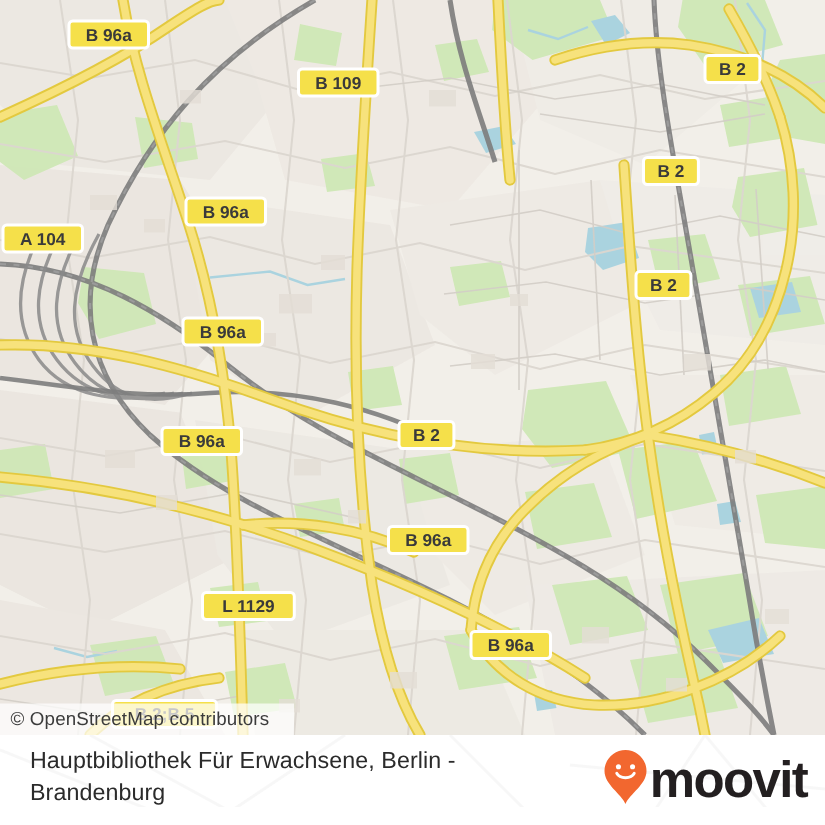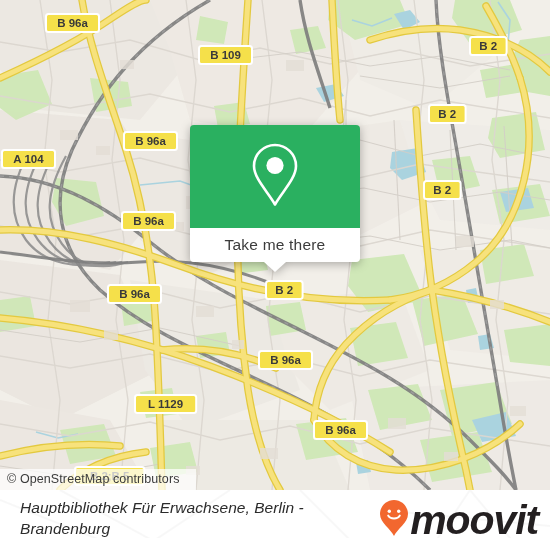--- a/index.html
+++ b/index.html
@@ -86,21 +86,20 @@
 
   
   #footer {
     position: absolute;
     left: 0;
     top: 490px;
     width: 550px;
     height: 48px;
     background: #ffffff;
     overflow: hidden;
-    font-style: italic;
   }
   #footer-wm {
     position: absolute;
     inset: 0;
     opacity: 0.06;
     pointer-events: none;
   }
   #place-title {
     position: absolute;
     left: 20px;
@@ -113,21 +112,21 @@
   }
   #moovit-logo {
     position: absolute;
     right: 12px;
     top: 13px;
     display: flex;
     align-items: center;
     height: 34px;
   }
   #moovit-word {
-    font-size: 41px;
+    font-size: 34px;
     font-weight: bold;
     color: #231f20;
     letter-spacing: -1.1px;
     line-height: 1;
     margin-left: 1px;
   }
 
   
 </style>
 </head>
@@ -382,34 +381,20 @@
           <g>
             <rect x="75" y="467" width="69.39999999999999" height="18" rx="2.5" fill="#f5e04a" stroke="#ffffff" stroke-width="2"></rect>
             <text x="109.69999999999999" y="480.2" text-anchor="middle" font-family="&quot;Liberation Sans&quot;, sans-serif" font-size="11.5" font-weight="bold" fill="#3a3a3a">B 2;B 5</text>
           </g>
         </g>
     </svg>
 
     <div id="attribution">© OpenStreetMap contributors</div>
   </div>
 
-  <div id="callout">
-    <div id="callout-green">
-      <span>
-        <svg width="50" height="66" viewBox="0 0 50 66" xmlns="http://www.w3.org/2000/svg">
-          <path d="M25 3 C 13.4 3, 4 12.4, 4 24 C 4 36.5, 18 50, 25 62.5 C 32 50, 46 36.5, 46 24 C 46 12.4, 36.6 3, 25 3 Z" fill="none" stroke="#ffffff" stroke-width="2.6" stroke-linejoin="round"></path>
-          <circle cx="25" cy="23.5" r="8.6" fill="#ffffff"></circle>
-        </svg>
-      </span>
-    </div>
-    <div id="callout-foot">
-      <span id="callout-label">Take me there</span>
-      <span id="callout-tail"></span>
-    </div>
-  </div>
 
   <div id="footer">
     <svg id="footer-wm" width="550" height="60" viewBox="0 0 550 60">
       <g stroke="#888" stroke-width="2" fill="none">
         <path d="M0 10 L120 58"></path>
         <path d="M60 0 L170 60"></path>
         <path d="M140 60 L230 0"></path>
         <path d="M300 0 L360 60"></path>
         <path d="M430 60 L470 0"></path>
         <path d="M470 0 L520 60"></path>

